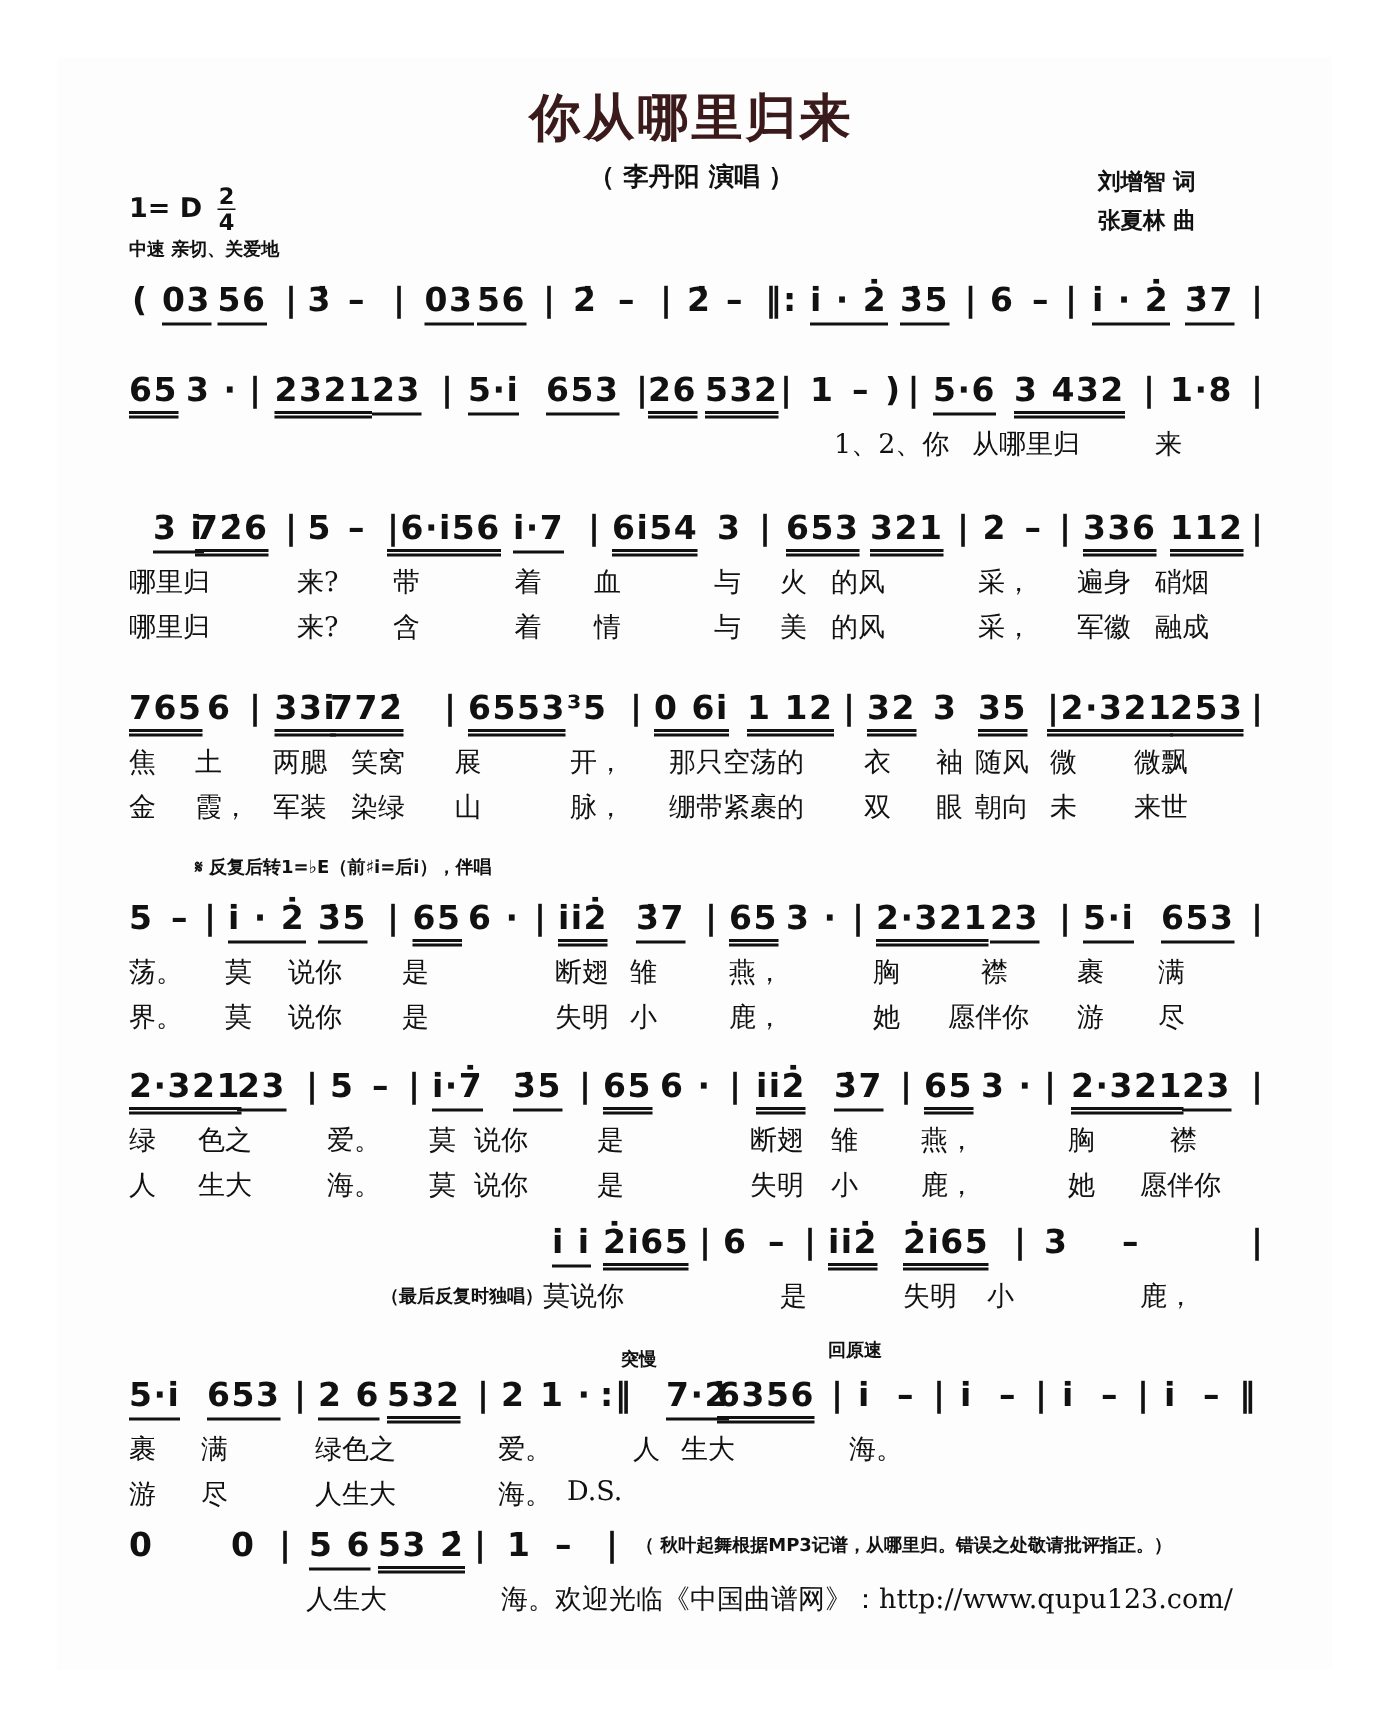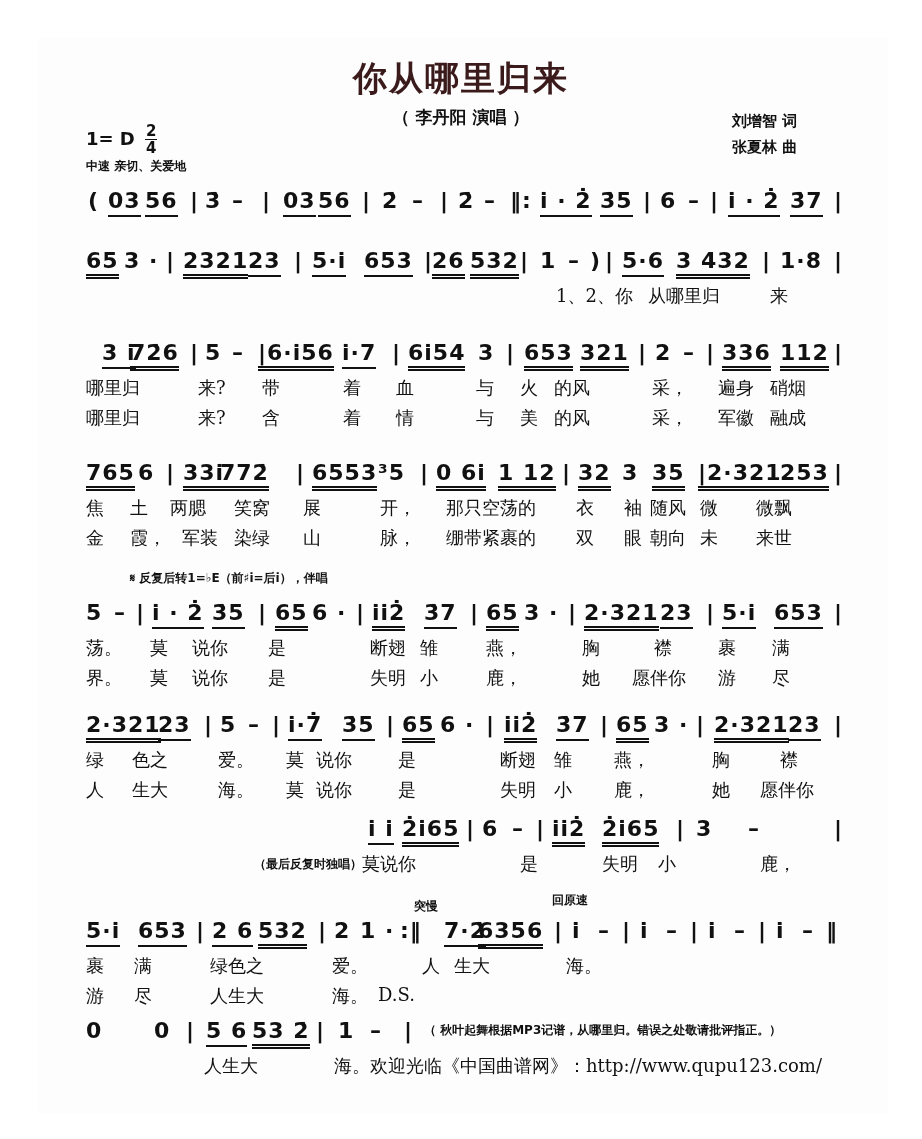--- a/index.html
+++ b/index.html
@@ -144,21 +144,21 @@
     <div class="abs notes ul2" style="left: 498px; top: 460px;">1 12</div>
     <div class="abs notes" style="left: 562px; top: 460px;">|</div>
     <div class="abs notes ul2" style="left: 578px; top: 460px;">32</div>
     <div class="abs notes" style="left: 622px; top: 460px;">3</div>
     <div class="abs notes ul2" style="left: 652px; top: 460px;">35</div>
     <div class="abs notes ul2" style="left: 698px; top: 460px;">|2·321</div>
     <div class="abs notes ul2" style="left: 780px; top: 460px;">253</div>
     <div class="abs notes" style="left: 834px; top: 460px;">|</div>
     <div class="abs lyric" style="left: 86px; top: 496px;">焦</div>
     <div class="abs lyric" style="left: 130px; top: 496px;">土</div>
-    <div class="abs lyric" style="left: 170px; top: 496px;">两腮</div>
+    <div class="abs lyric" style="left: 182px; top: 496px;">两腮</div>
     <div class="abs lyric" style="left: 234px; top: 496px;">笑窝</div>
     <div class="abs lyric" style="left: 303px; top: 496px;">展</div>
     <div class="abs lyric" style="left: 380px; top: 496px;">开，</div>
     <div class="abs lyric" style="left: 446px; top: 496px;">那只空荡的</div>
     <div class="abs lyric" style="left: 576px; top: 496px;">衣</div>
     <div class="abs lyric" style="left: 624px; top: 496px;">袖</div>
     <div class="abs lyric" style="left: 650px; top: 496px;">随风</div>
     <div class="abs lyric" style="left: 700px; top: 496px;">微</div>
     <div class="abs lyric" style="left: 756px; top: 496px;">微飘</div>
     <div class="abs lyric" style="left: 86px; top: 526px;">金</div>

